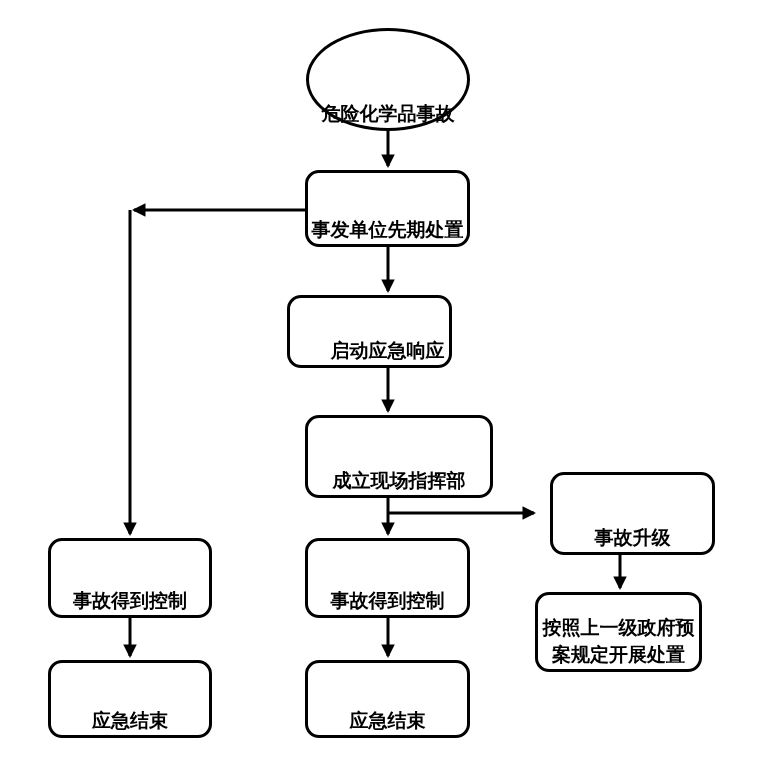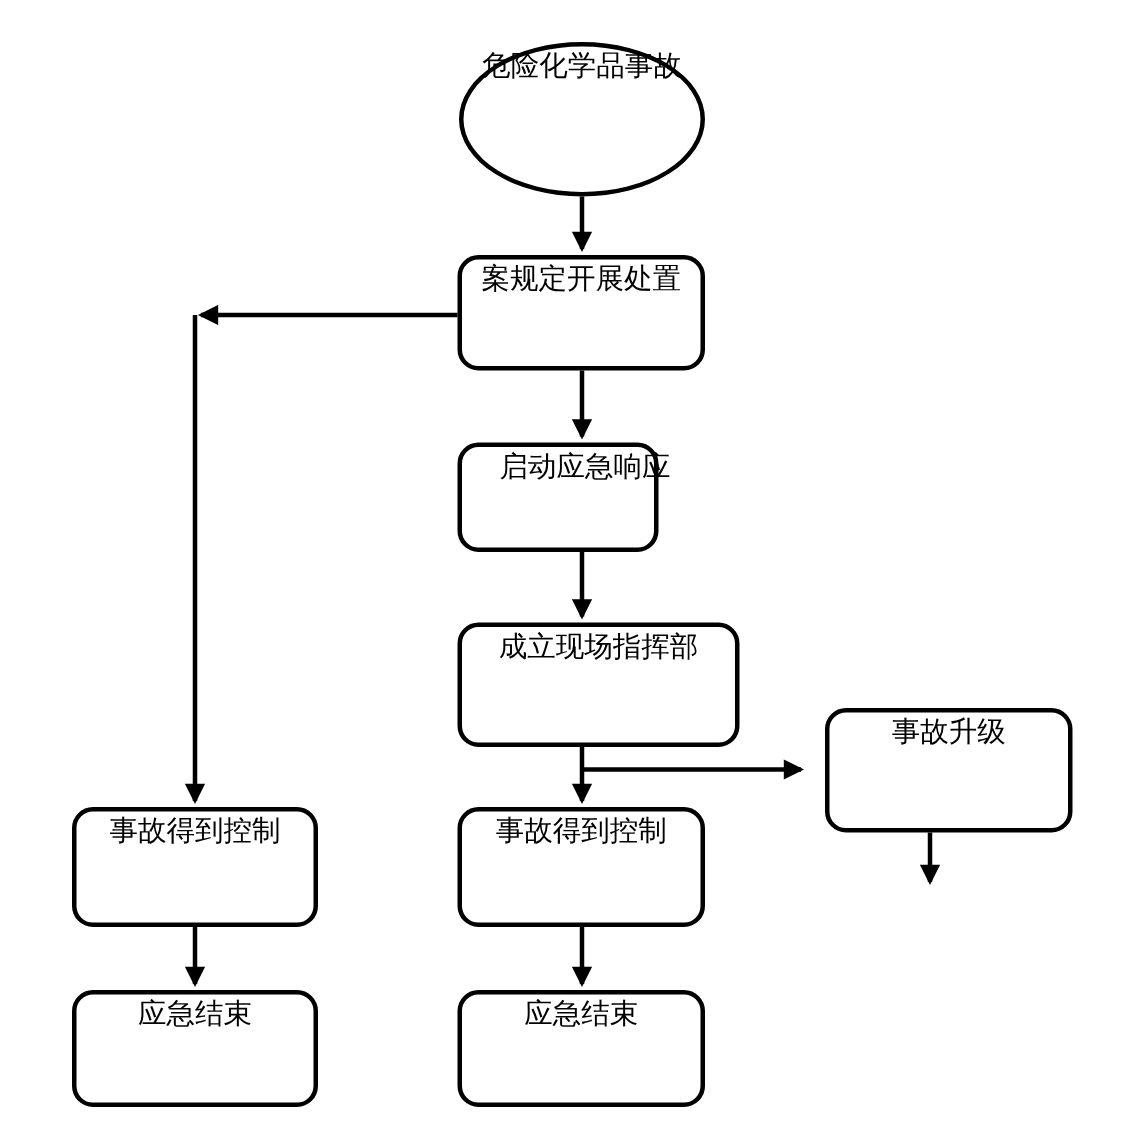--- a/index.html
+++ b/index.html
@@ -32,25 +32,26 @@
   }
   .node {
     position: absolute;
     box-sizing: border-box;
     border: 3px solid var(--stroke, #000000);
     border-radius: 14px;
     background: var(--node-fill, #ffffff);
     display: flex;
     flex-direction: column;
     align-items: center;
-    justify-content: flex-start;
+    justify-content: flex-end;
     text-align: center;
     font-size: 19px;
     line-height: 1.45;
     color: #000000;
+    font-weight: bold;
   }
   .node.ellipse {
     border-radius: 50%;
   }
   .node span {
     display: block;
     white-space: nowrap;
   }
 </style>
 </head>
@@ -74,24 +75,24 @@
       <polyline points="620,555 620,588" class="edge" marker-end="url(#arrowhead)"></polyline>
       <polyline points="388,618 388,656" class="edge" marker-end="url(#arrowhead)"></polyline>
       <polyline points="130,618 130,656" class="edge" marker-end="url(#arrowhead)"></polyline>
     </svg>
 
   <div class="node ellipse" style="left:306px; top:28px; width:164px; height:103px;">
     <span>危险化学品事故</span>
   </div>
 
   <div class="node" style="left:305px; top:170px; width:165px; height:77px;">
-    <span>案规定开展处置</span>
+    <span>事发单位先期处置</span>
   </div>
 
-  <div class="node" style="left:305px; top:295px; width:134px; height:73px;padding-left:36px;">
+  <div class="node" style="left:287px; top:295px; width:165px; height:73px;padding-left:36px;">
     <span>启动应急响应</span>
   </div>
 
   <div class="node" style="left:305px; top:415px; width:188px; height:83px;">
     <span>成立现场指挥部</span>
   </div>
 
   <div class="node" style="left:305px; top:538px; width:165px; height:80px;">
     <span>事故得到控制</span>
   </div>
@@ -105,14 +106,18 @@
   </div>
 
   <div class="node" style="left:48px; top:660px; width:164px; height:78px;">
     <span>应急结束</span>
   </div>
 
   <div class="node" style="left:550px; top:472px; width:165px; height:83px;">
     <span>事故升级</span>
   </div>
 
+  <div class="node" style="left:535px; top:592px; width:167px; height:80px;">
+    <span>按照上一级政府预</span>
+    <span>案规定开展处置</span>
+  </div>
 
 </div>
 
 </body></html>

